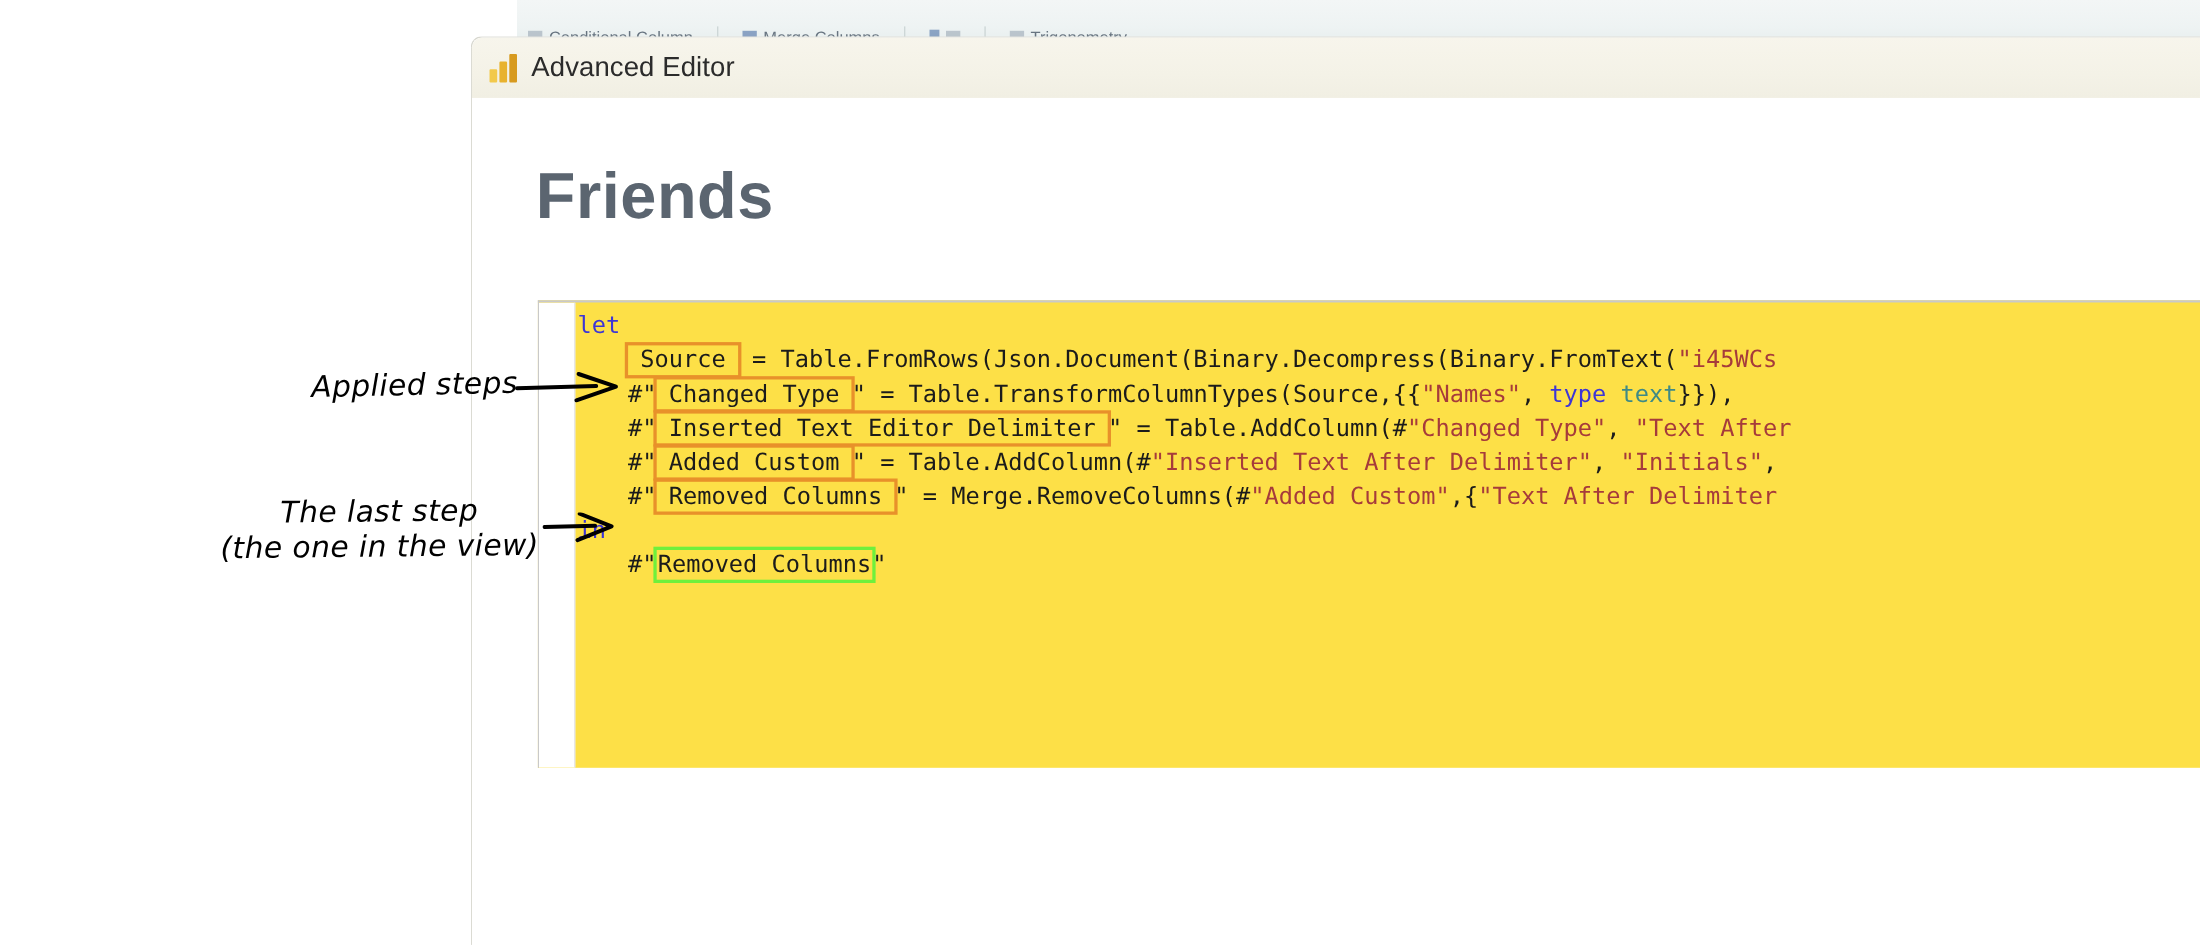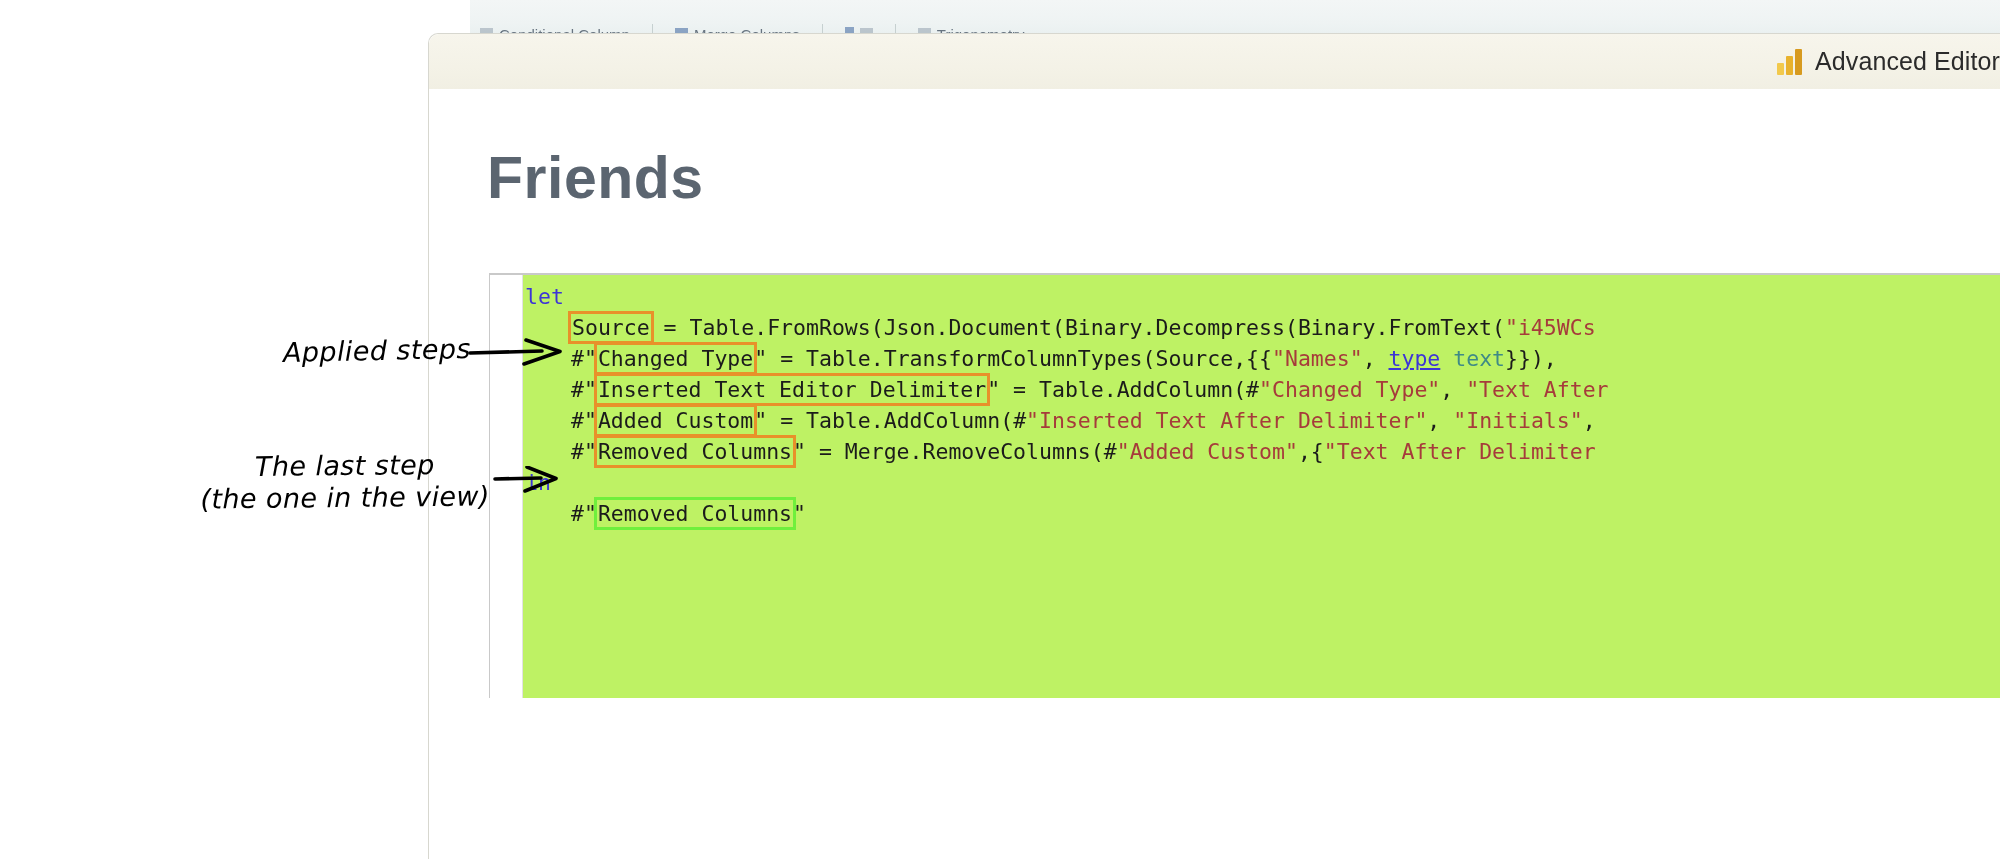--- a/index.html
+++ b/index.html
@@ -83,21 +83,20 @@
     left: 0; top: 0;
     width: 100%;
     height: 55px;
     background: linear-gradient(to bottom, #f7f5ec 0%, #f4f2e7 60%, #f1efe3 100%);
     border-top-left-radius: 10px;
     display: flex;
     align-items: center;
     padding-left: 16px;
     box-sizing: border-box;
     gap: 12px;
-    justify-content: flex-end;
   }
   #app-icon {
     width: 26px; height: 26px;
     position: relative;
     flex: 0 0 auto;
   }
   #app-icon i {
     position: absolute;
     bottom: 0;
     display: block;
@@ -134,21 +133,21 @@
 
   
   #code-pane {
     position: absolute;
     left: 60px;
     top: 184px;
     right: 0;
     height: 425px;
     border-top: 2px solid #c9c9c9;
     border-left: 1px solid #c9c9c9;
-    background: #bef264;
+    background: #fde047;
     box-sizing: border-box;
     overflow: hidden;
   }
   #gutter {
     position: absolute;
     left: 0; top: 0; bottom: 0;
     width: 32px;
     background: #ffffff;
     border-right: 1px solid #e2e2e2;
   }
@@ -168,29 +167,29 @@
     overflow: hidden;
   }
   .code-line {
     height: 31px;
     white-space: pre;
     padding-left: 2px;
   }
   .code-line.indent { padding-left: 48px; }
 
   .kw      { color: #3d35d6; }
-  .type-kw { color: #3d35d6; text-decoration: underline; }
+  .type-kw { color: #3d35d6; }
   .type-nm { color: #3f8a86; text-align: center; }
   .str     { color: #a63b3b; }
   .plain   { color: #1b1b1b; }
 
   .step-hl {
     outline: 3px solid #e8912a;
     outline-offset: 0px;
-    padding: 1px 1px;
+    padding: 1px 11px;
     background: transparent;
   }
   .step-hl-green {
     outline: 3px solid #6ff03c;
     outline-offset: 0px;
     padding: 1px 1px;
     background: transparent;
   }
 
   

